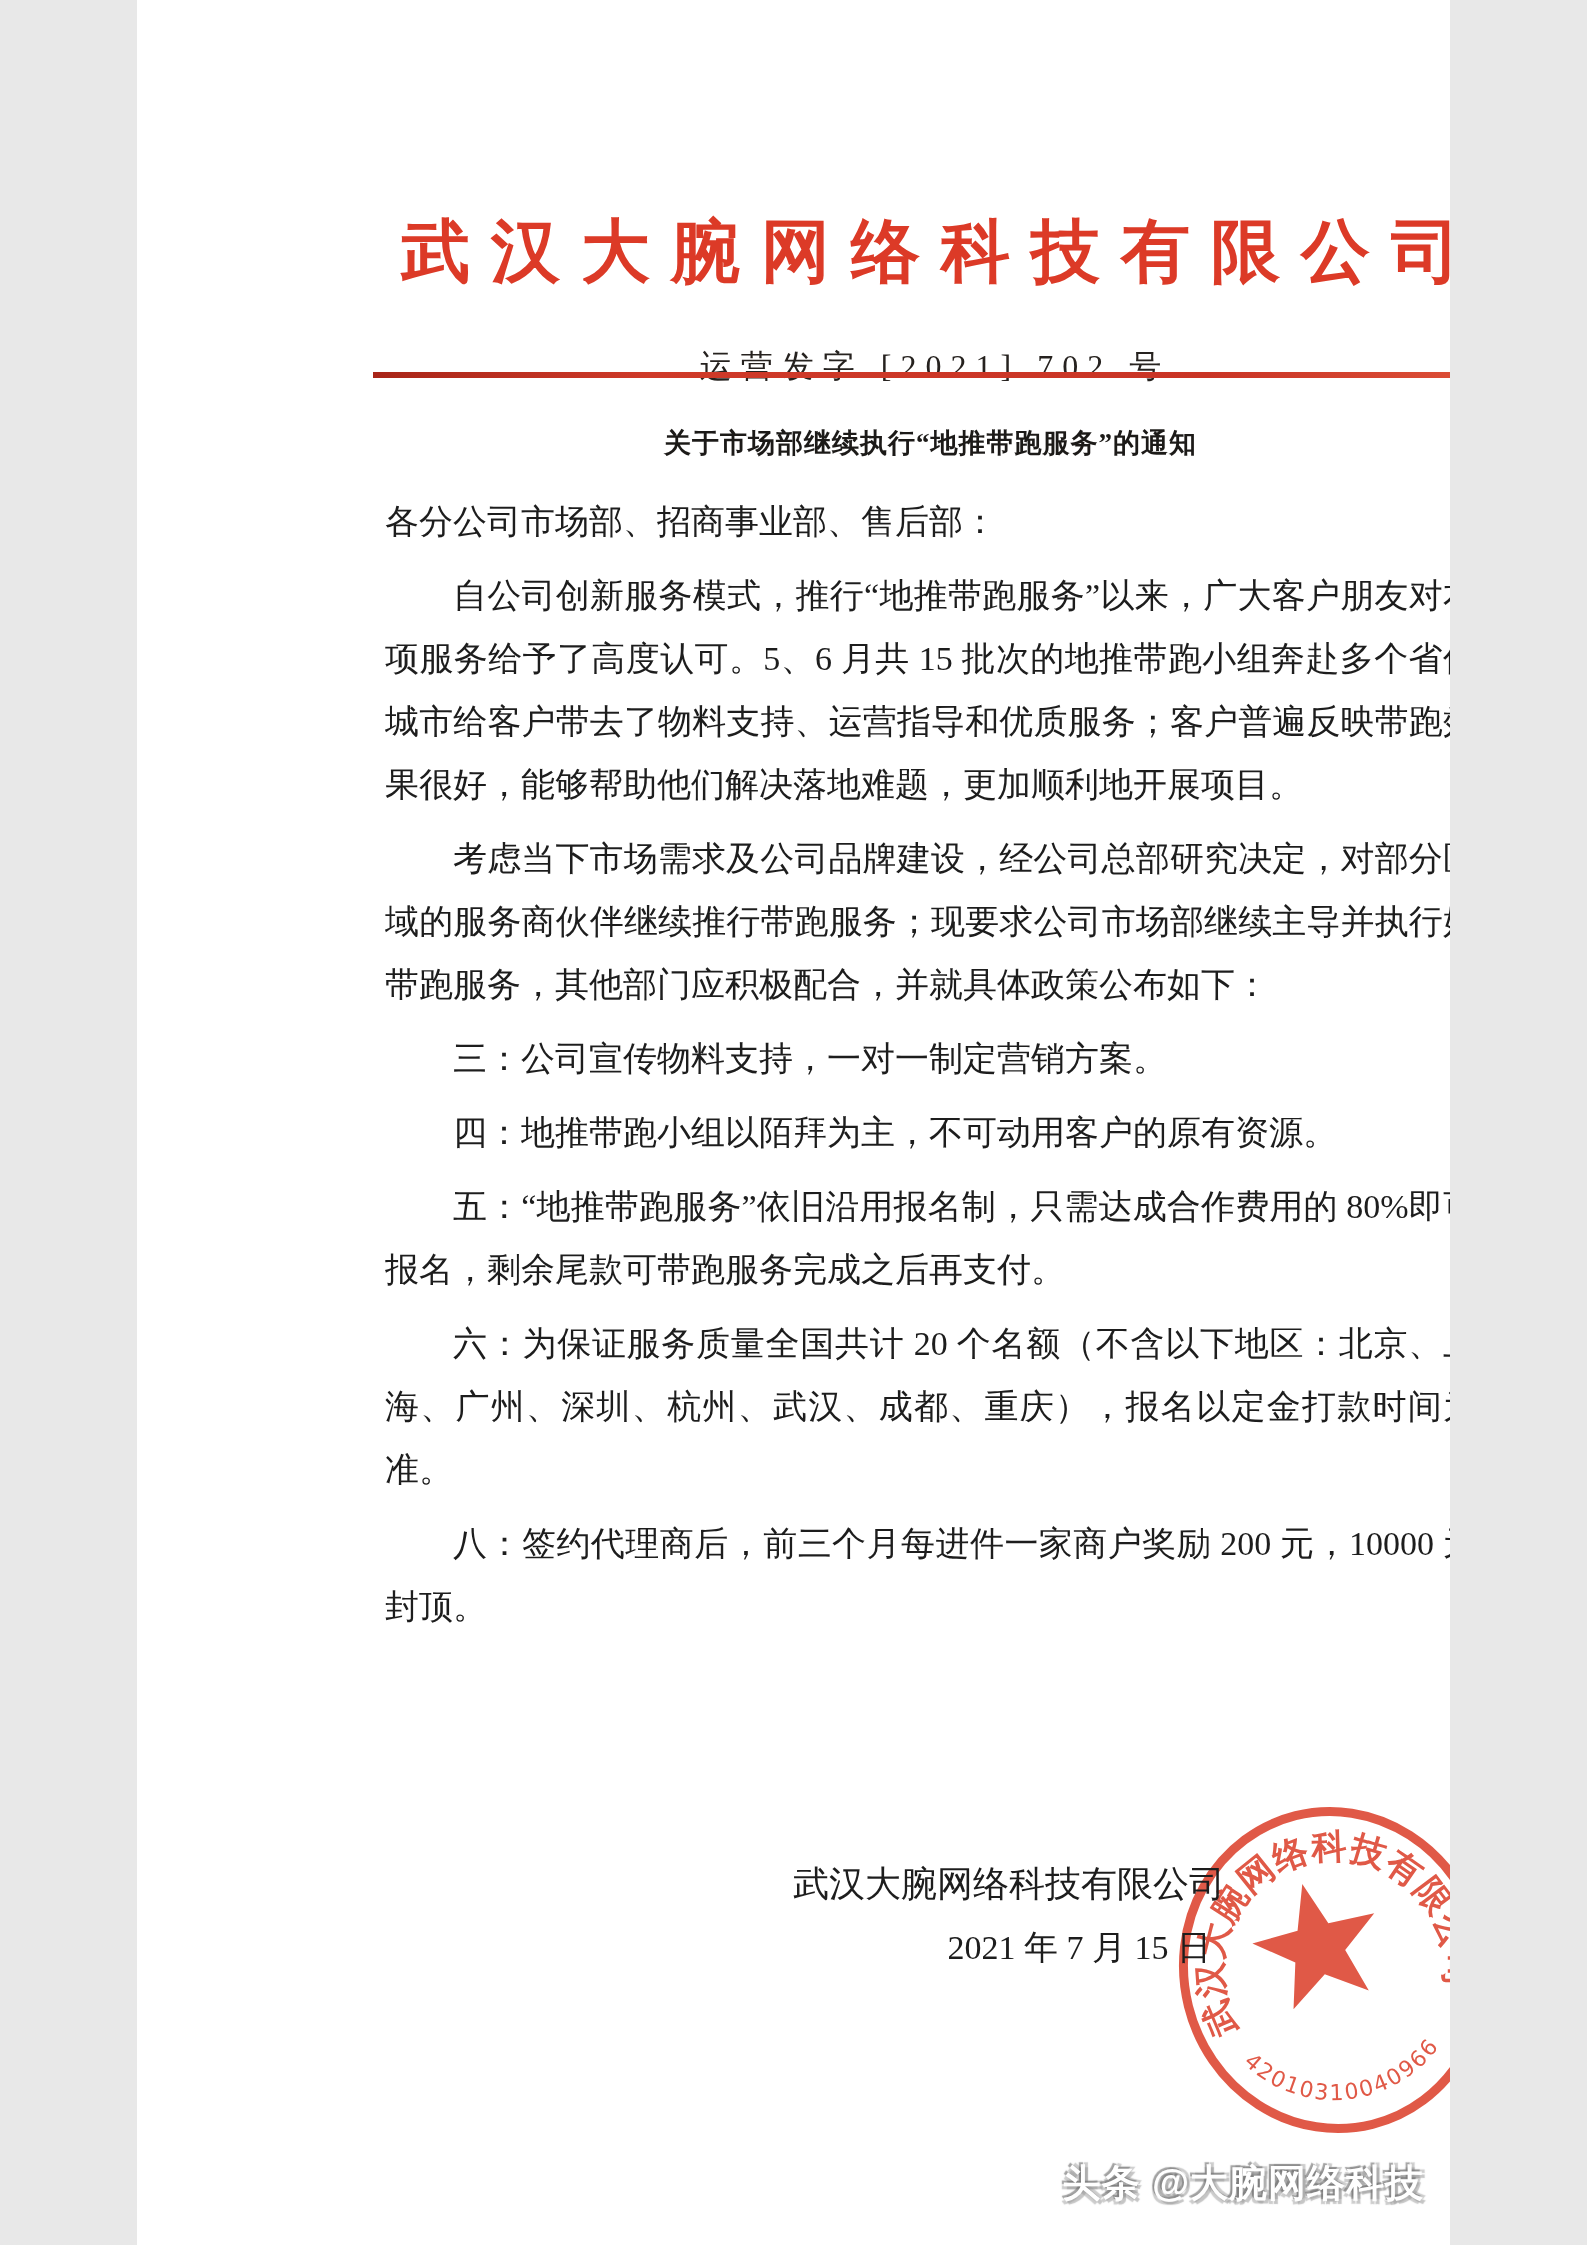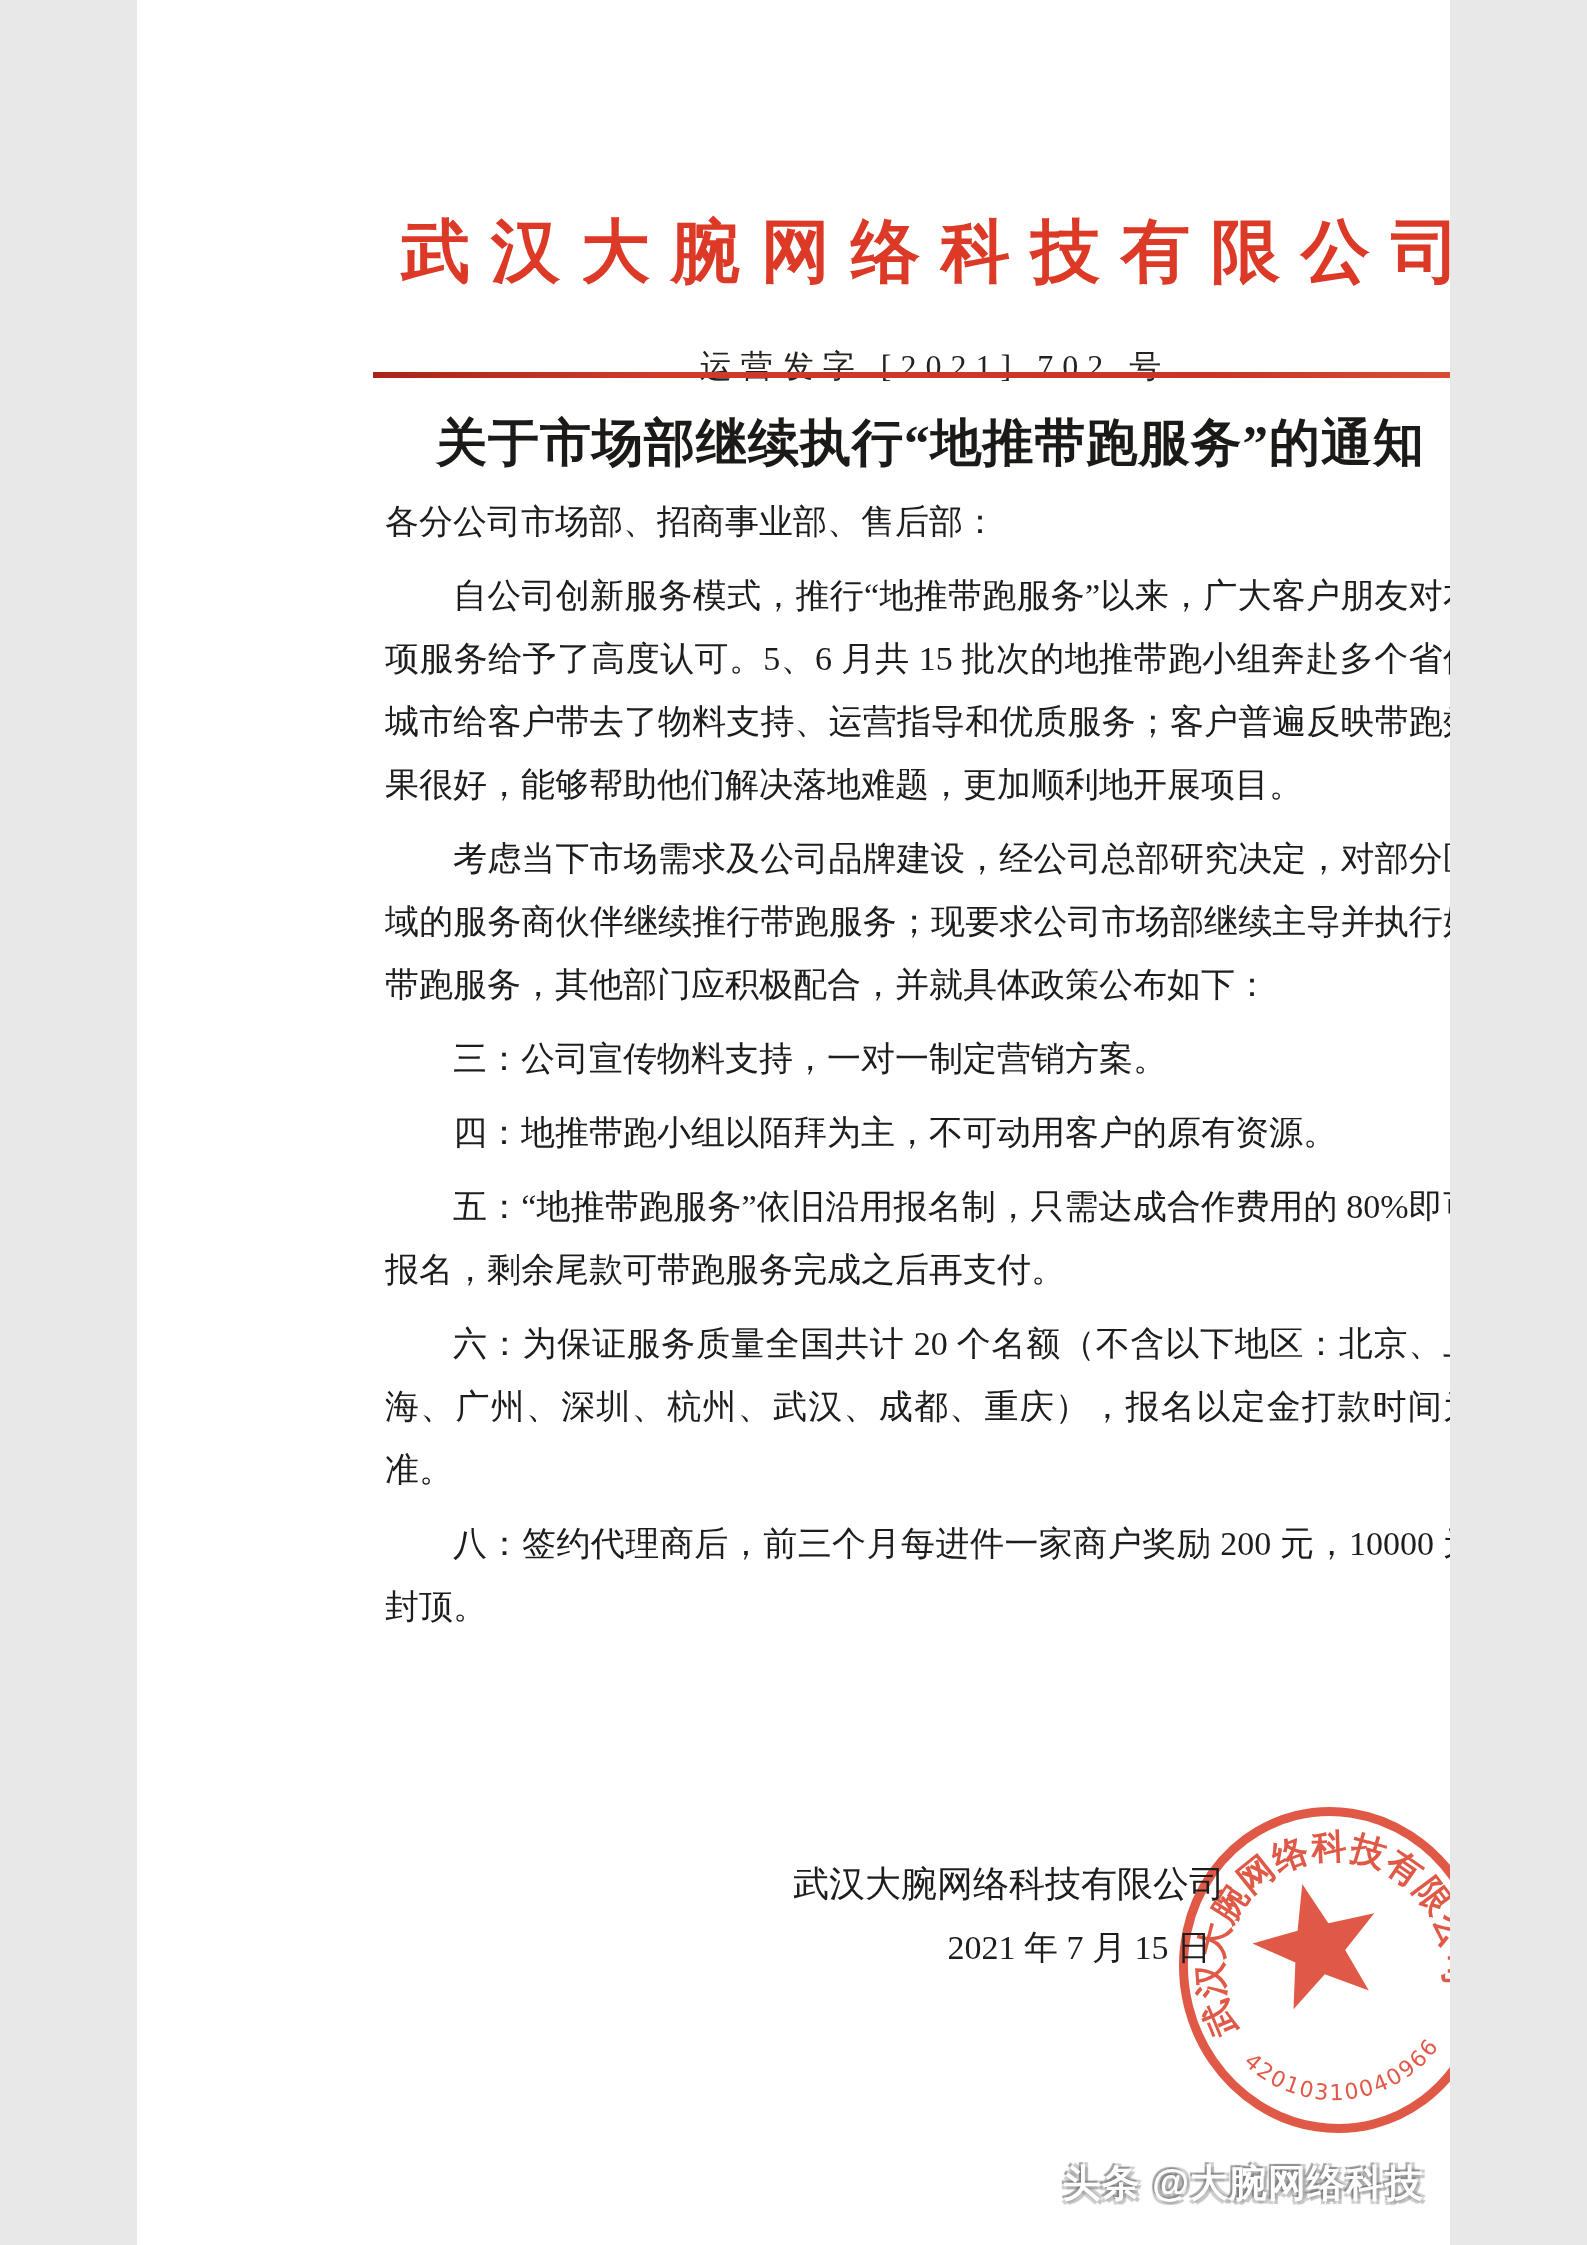--- a/index.html
+++ b/index.html
@@ -38,21 +38,21 @@
   .red-divider {
     position: absolute;
     top: 372px; left: 236px; width: 1113px; height: 6px;
     background: linear-gradient(90deg, #a82518, #cf3a29 25%, #c93425 75%, #dd5038);
   }
   .notice-title {
     position: absolute;
     top: 412px; left: 236px; width: 1115px;
     margin: 0;
     text-align: center;
-    font-size: 51px;
+    font-size: 27px;
     font-weight: bold;
     letter-spacing: 1px;
     color: #1c1a18;
     line-height: 63px;
   }
   .content {
     position: absolute;
     top: 479px; left: 237px; width: 1114px;
     font-size: 34px;
     line-height: 63px;

